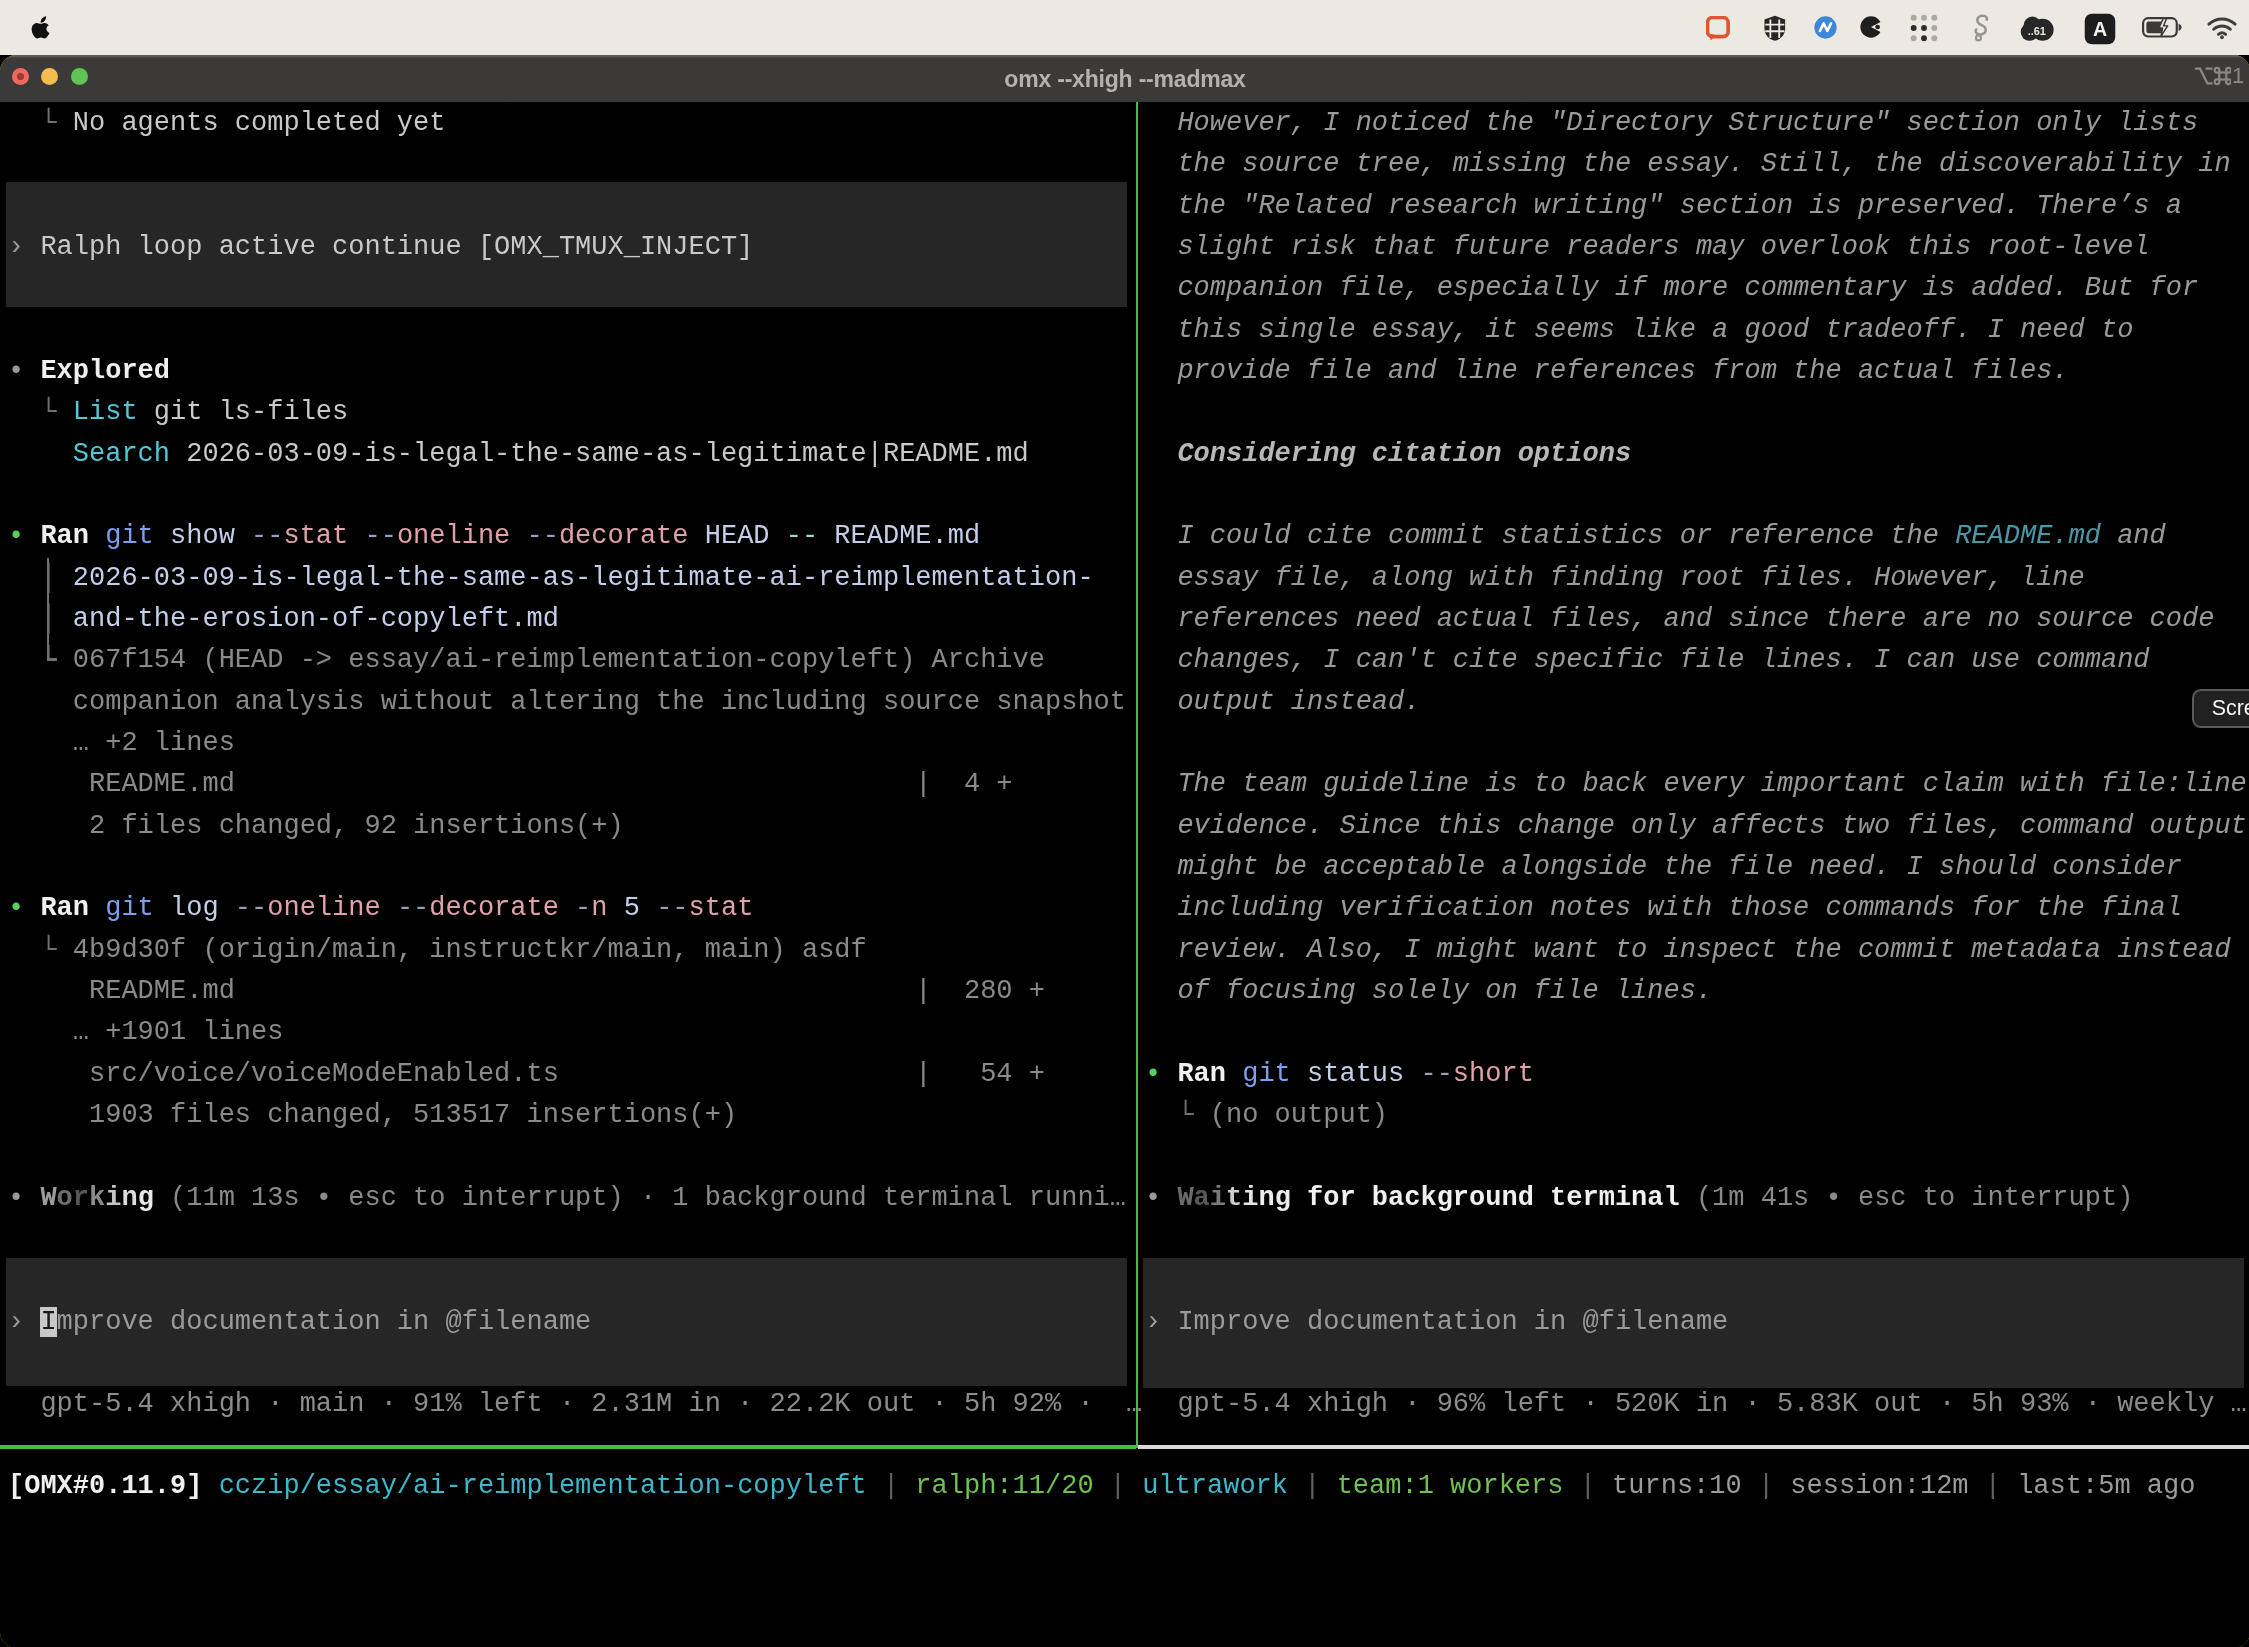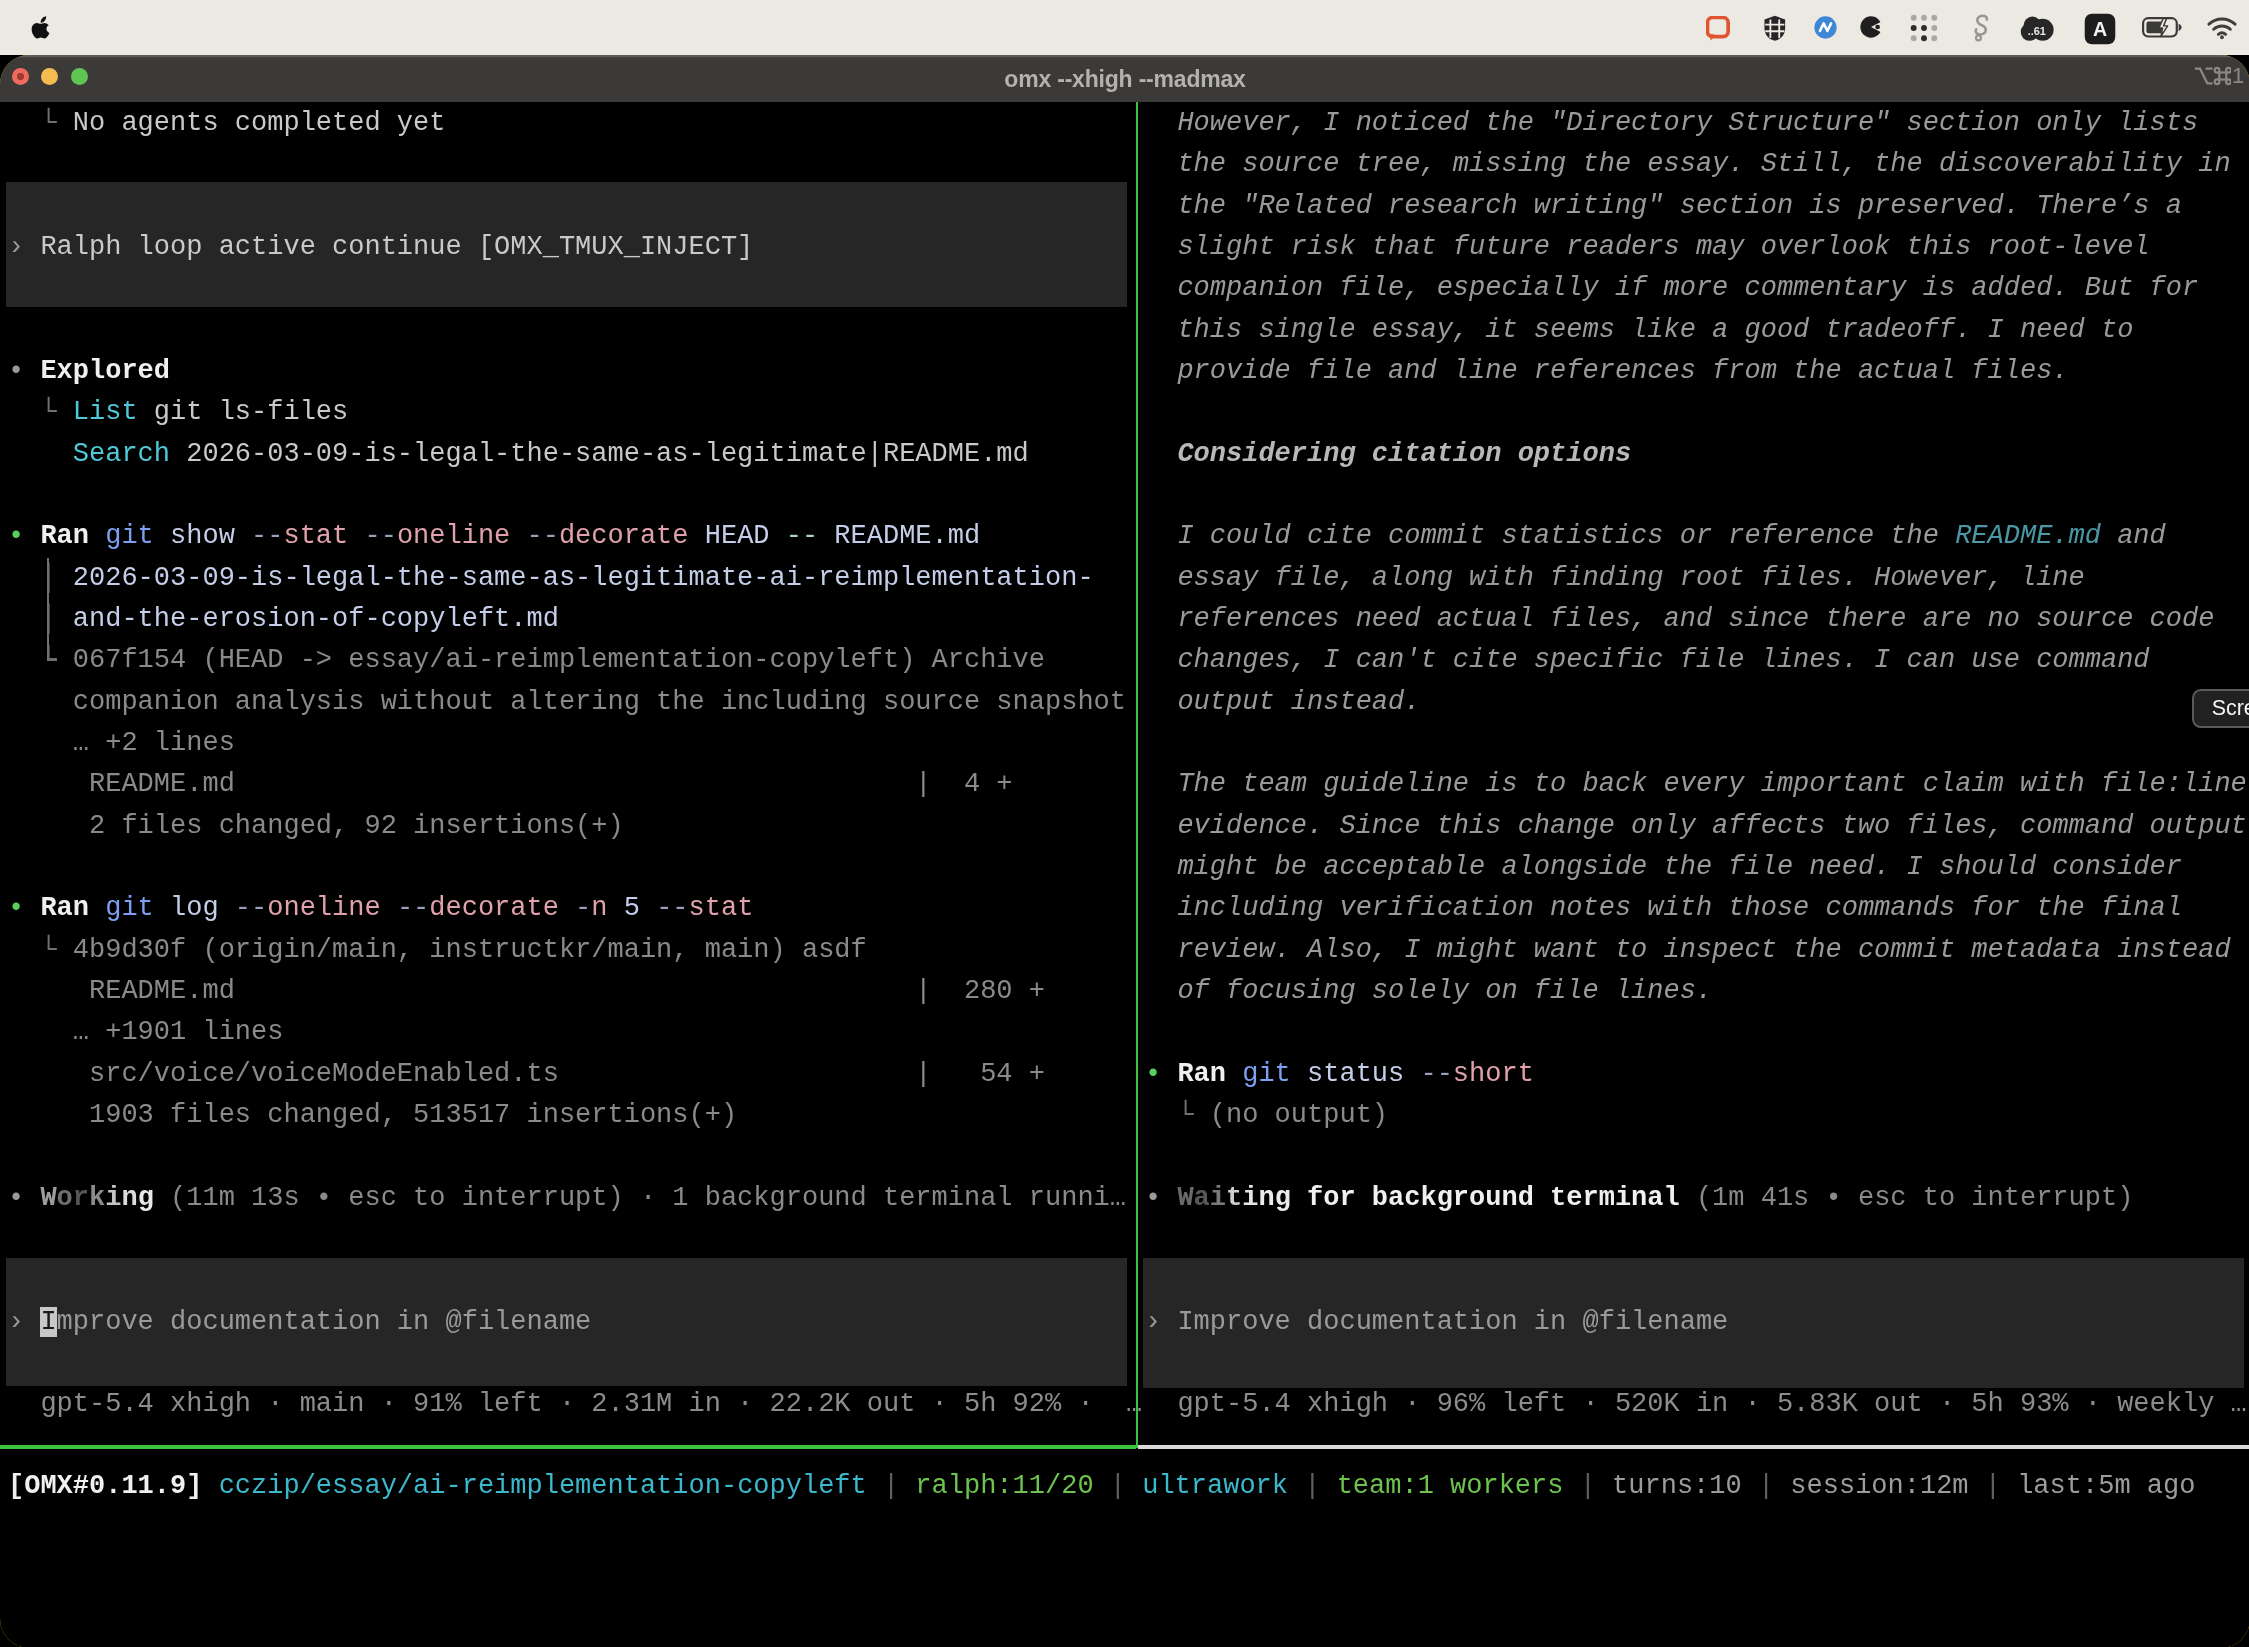--- a/index.html
+++ b/index.html
@@ -1,19 +1,19 @@
 <!DOCTYPE html>
 <html style="font-size:11.8px"><head>
 <meta charset="utf-8">
 <style>
   html,body{margin:0;padding:0;background:#000;}
   body{width:2250px;height:1648px;position:relative;overflow:hidden;font-family:"Liberation Mono",monospace;}
   #menubar{position:absolute;left:0;top:0;width:2250px;height:55px;background:#ECE9E2;}
   .mi{position:absolute;top:8px;height:45px;line-height:56px;font-family:"Liberation Sans",sans-serif;font-size:20px;letter-spacing:-0.6px;color:#101010;white-space:pre;margin-top:40px;}
-  #window{position:absolute;left:0;top:55px;width:2250px;height:1593px;background:#eab308;border-radius:29px;overflow:hidden;}
+  #window{position:absolute;left:0;top:55px;width:2250px;height:1593px;background:#eab308;border-radius:16px;overflow:hidden;}
   #titlebar{position:absolute;left:0;top:0;width:2250px;height:47px;background:linear-gradient(#5d5c5a 0px,#5d5c5a 1.5px,#3c3b3a 3px,#3a3938 47px);}
   .tl{position:absolute;top:12.5px;width:17px;height:17px;border-radius:50%;}
   #wtitle{position:absolute;top:0;left:0;width:2250px;text-align:center;font-family:"Liberation Sans",sans-serif;font-weight:bold;font-size:23px;line-height:49px;color:#b4b2af;letter-spacing:-0.2px;}
   #term{position:absolute;left:0;top:47px;width:2250px;height:1546px;background:#000;}
   .r{position:absolute;white-space:pre;font-size:27px;line-height:41px;height:41px;letter-spacing:0;}
   .pane .r{left:0;}
   #lp{position:absolute;left:8px;top:0.7px;width:1128px;}
   #rp{position:absolute;left:1145px;top:0.7px;width:1105px;}
   .g{color:#8a8a8a}
   .g2{color:#9a9a9a}

